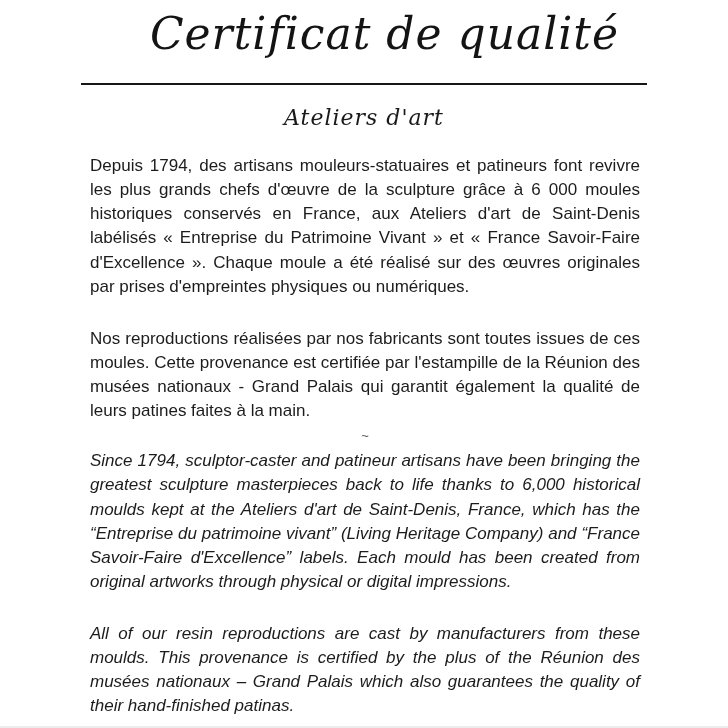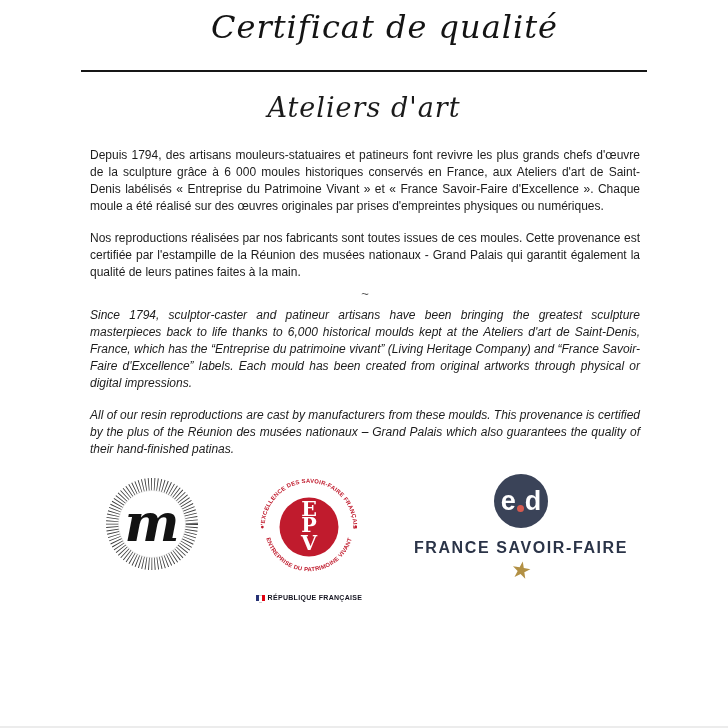--- a/index.html
+++ b/index.html
@@ -6,37 +6,37 @@
   .page {
     position:relative; width:728px; height:728px; margin:0 auto;
     background:#ffffff; overflow:hidden; box-sizing:border-box;
     border-bottom:2px solid #ececec;
     font-family:"Liberation Sans", sans-serif; color:#1c1c1c;
   }
   
   .title {
     margin:0; padding-top:8px; text-align:center;
     font-family:"DejaVu Serif", serif; font-style:italic; font-weight:400;
-    font-size:32px; letter-spacing:1px; color:#141414;padding-left:41px;
+    font-size:44px; letter-spacing:1px; color:#141414;padding-left:41px;
   }
   .rule { width:566px; height:2px; background:#161616; margin:24px auto 0; }
   .subtitle {
     margin:0; text-align:center;
     font-family:"DejaVu Serif", serif; font-style:italic; font-weight:400;
-    font-size:27px; letter-spacing:1px; color:#1a1a1a;
+    font-size:22px; letter-spacing:1px; color:#1a1a1a;
   }
   .subtitle.first  { margin-top:20px; }
   .subtitle.second { margin-top:13px; }
   
   .body-text { margin:24px 88px 0 90px; }
   .body-text p {
-    margin:0; font-size:12px; line-height:1.42; text-align:justify;
+    margin:0; font-size:17px; line-height:1.42; text-align:justify;
     color:#1c1c1c;
   }
-  .body-text p.gap { margin-top:15px; }
+  .body-text p.gap { margin-top:28px; }
   .tilde { text-align:center; font-size:13px; color:#555; margin:5px 0 6px; }
   .en { font-style:italic; }
   
   .logos {
     margin-top:14px; display:flex; justify-content:center;
     align-items:flex-start; gap:46px;
   }
   .logo-col { display:flex; flex-direction:column; align-items:center; }
   
   .rmn-svg { display:block; }

